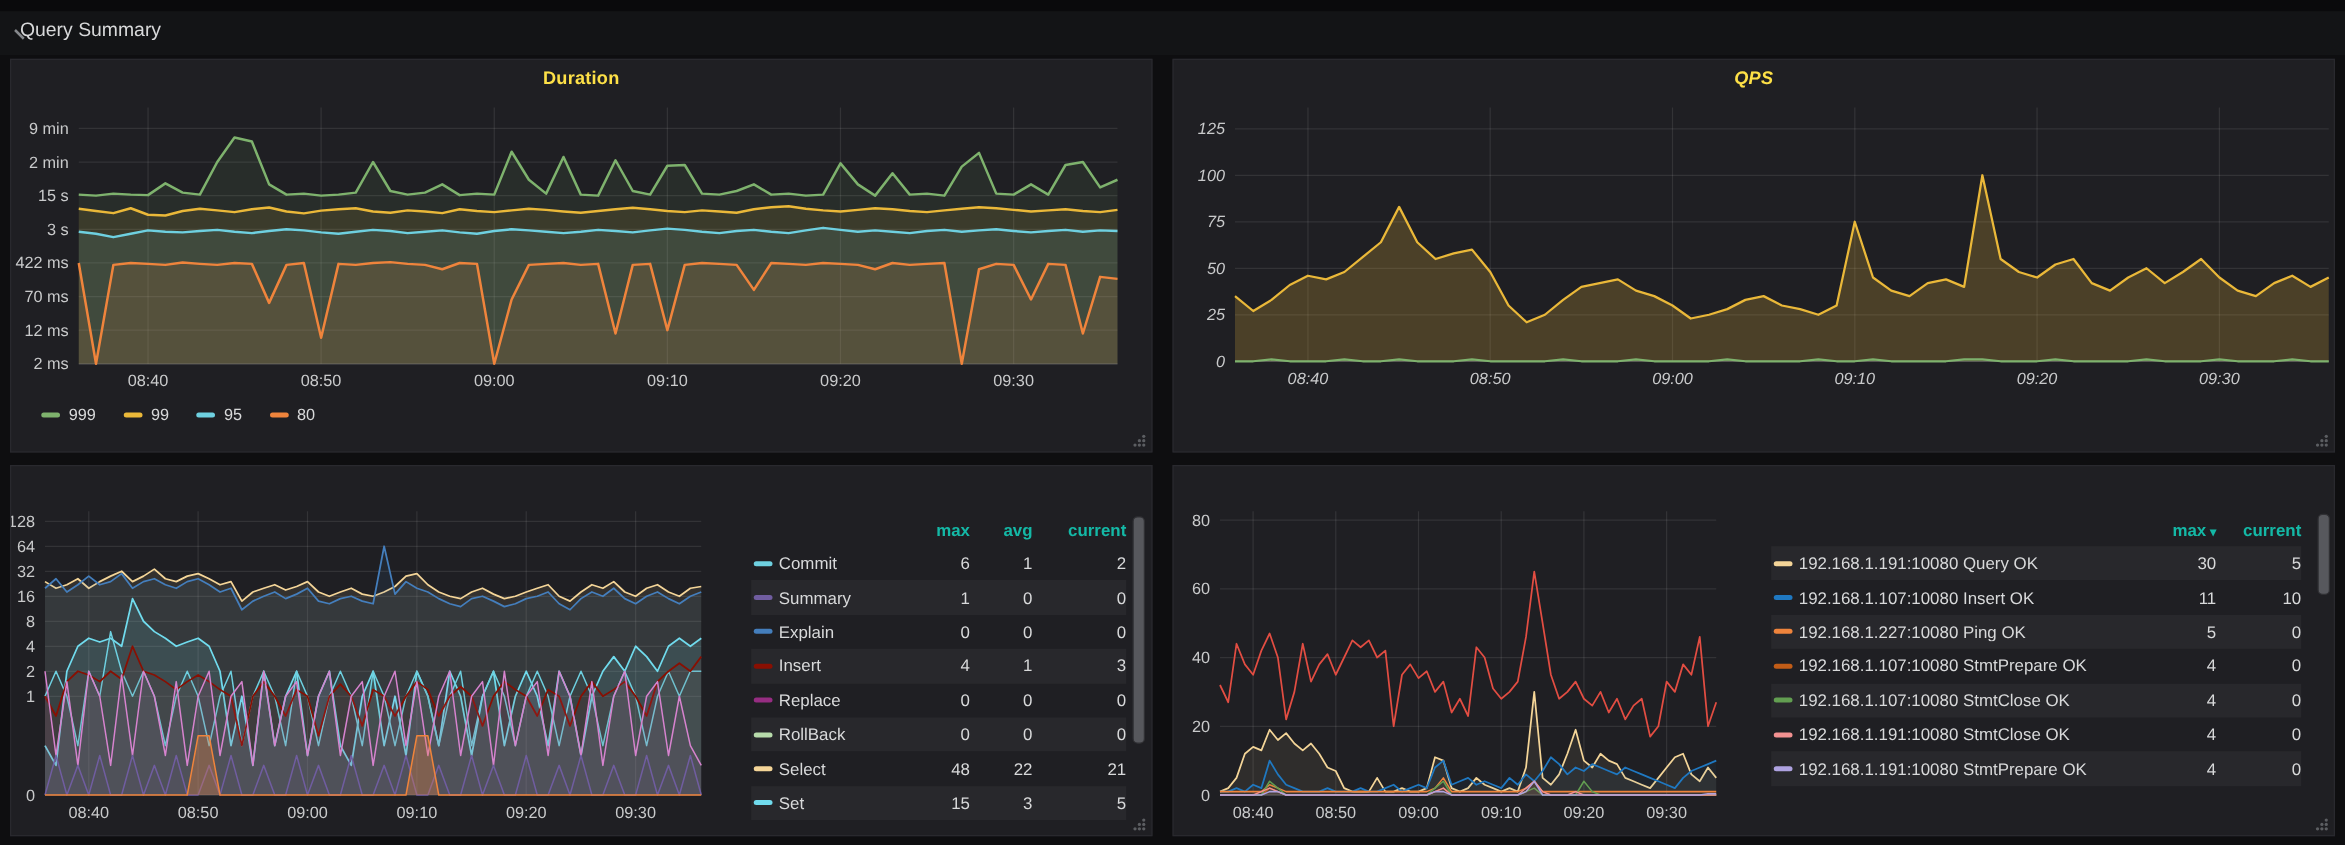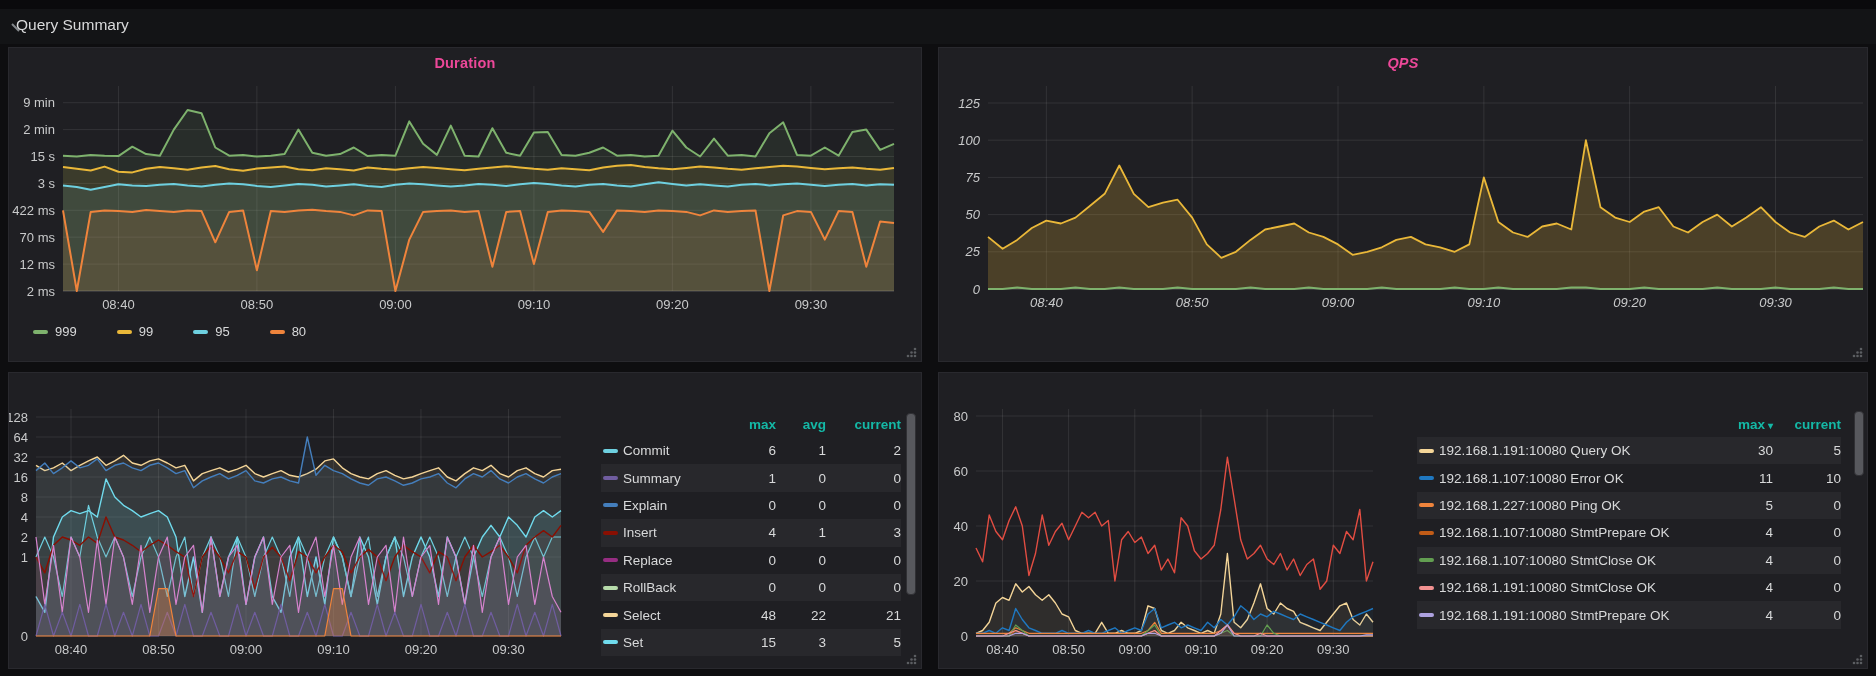--- a/index.html
+++ b/index.html
@@ -7,24 +7,24 @@
   .topstrip{position:absolute;left:0;top:0;width:1876px;height:9px;background:#0a0a0c;}
   .row-header{position:absolute;left:0;top:9px;width:1876px;height:35px;background:#131416;}
   .row-chevron{position:absolute;left:9px;top:11px;width:14px;height:14px;}
   .row-title{position:absolute;left:16px;top:7px;font-size:15.5px;color:#d8d9da;}
   .panel{position:absolute;background:#1f1f23;border:1px solid #29292e;box-sizing:border-box;}
   #p-duration{left:8px;top:47px;width:914px;height:315px;}
   #p-qps{left:938px;top:47px;width:930px;height:315px;font-style:italic;}
   #p-stmt{left:8px;top:372px;width:914px;height:297px;}
   #p-qpsbi{left:938px;top:372px;width:930px;height:297px;}
   .ptitle{position:absolute;top:7px;left:0;width:100%;text-align:center;font-size:14.5px;
-    font-weight:700;color:#ec4899;letter-spacing:.2px;cursor:pointer;}
+    font-weight:700;color:#fde047;letter-spacing:.2px;cursor:pointer;}
   svg.chart{position:absolute;left:0;top:0;}
   svg.chart text{font-family:"Liberation Sans",sans-serif;font-size:13px;fill:#c9cacb;}
-  .hlegend{position:absolute;display:flex;gap:40px;align-items:center;font-size:13px;color:#d8d9da;white-space:pre;}
+  .hlegend{position:absolute;display:flex;gap:22px;align-items:center;font-size:13px;color:#d8d9da;white-space:pre;}
   #leg-duration{left:24px;top:276px;}
   #leg-qps{left:40px;top:278px;}
   .hlegend .item{display:flex;align-items:center;gap:7px;cursor:pointer;}
   .swatch{width:15px;height:4px;border-radius:2px;flex:0 0 auto;}
   .ltable{position:absolute;font-size:13.5px;color:#d8d9da;}
   #tbl-stmt{left:592px;top:38px;width:300px;}
   #tbl-qpsbi{left:478px;top:38px;width:424px;}
   .lhead{display:grid;height:26px;align-items:center;color:#14b8a6;font-weight:700;}
   .lrow{display:grid;height:27.4px;align-items:center;cursor:pointer;}
   .lrow.alt{background:rgba(255,255,255,0.042);}
@@ -348,21 +348,21 @@
           <div class="swatch" style="background: rgb(244, 213, 152);"></div>
         </div>
         <div class="cell-name">192.168.1.191:10080 Query OK</div>
         <div class="cell-num">30</div>
         <div class="cell-num">5</div>
       </div>
       <div class="lrow g-qpsbi">
         <div class="cell-sw">
           <div class="swatch" style="background: rgb(31, 120, 193);"></div>
         </div>
-        <div class="cell-name">192.168.1.107:10080 Error OK</div>
+        <div class="cell-name">192.168.1.107:10080 Insert OK</div>
         <div class="cell-num">11</div>
         <div class="cell-num">10</div>
       </div>
       <div class="lrow g-qpsbi alt">
         <div class="cell-sw">
           <div class="swatch" style="background: rgb(239, 132, 60);"></div>
         </div>
         <div class="cell-name">192.168.1.227:10080 Ping OK</div>
         <div class="cell-num">5</div>
         <div class="cell-num">0</div>

